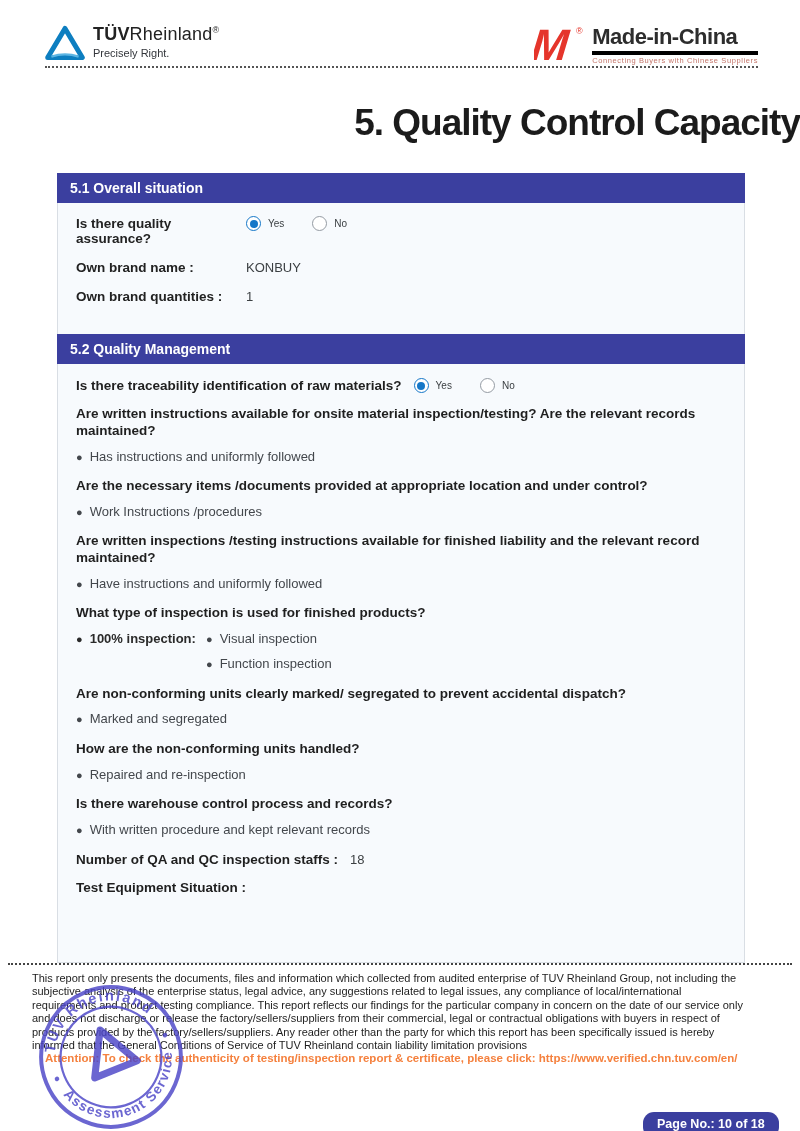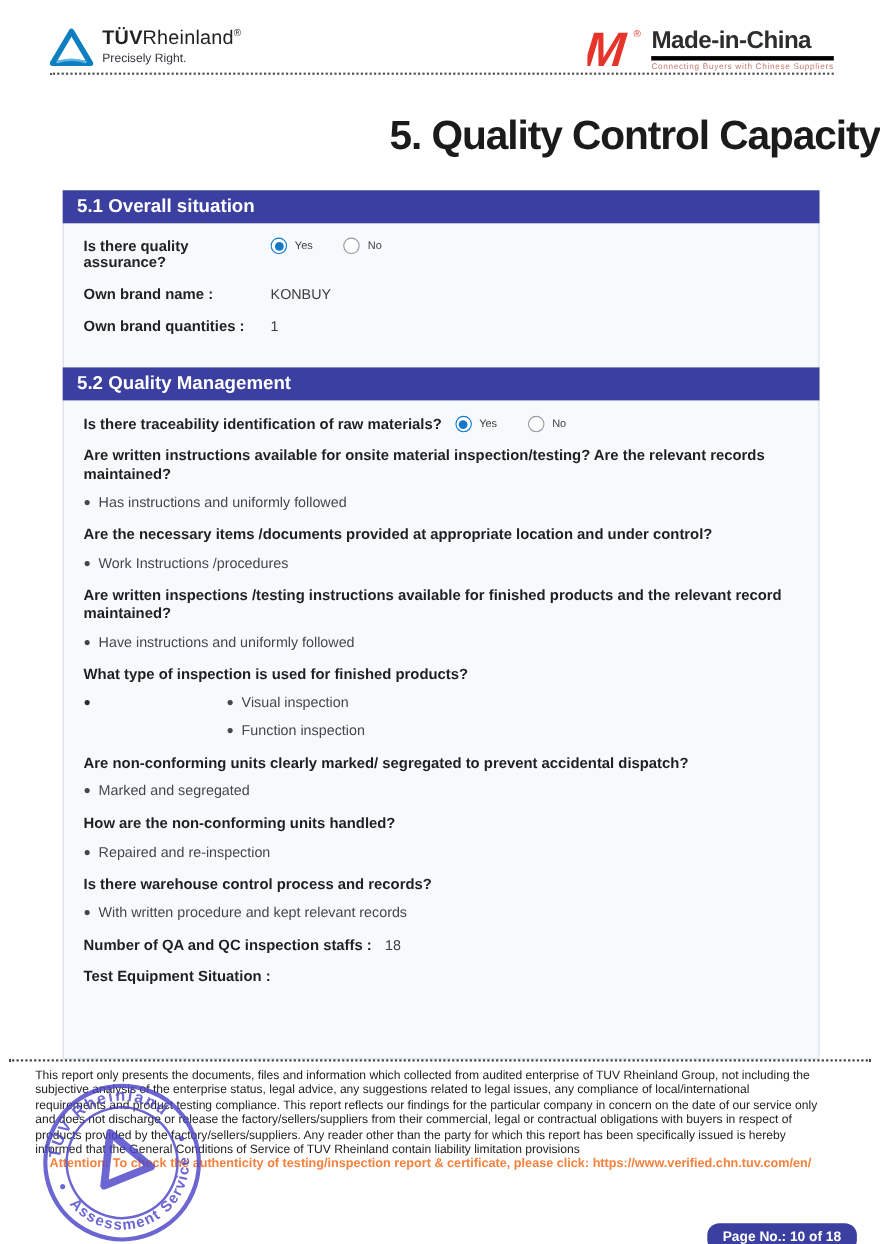--- a/index.html
+++ b/index.html
@@ -22,21 +22,21 @@
   .mic-text{margin-left:6px}
   .mic-name{font-size:22px;font-weight:700;color:#2d2d2d;letter-spacing:-.5px}
   .mic-tag{font-size:7.5px;color:#c4766b;letter-spacing:.6px;border-top:4px solid #000000;padding-top:1px;margin-top:1px;white-space:nowrap}
   .sep-top{position:absolute;left:45px;right:42px;top:66px;border-top:2px dotted #555}
 
   
   .title{position:absolute;left:0;right:0;top:102px;text-align:right;font-size:37px;font-weight:700;color:#1b1b1b;letter-spacing:-1px}
 
   
   .box{position:absolute;left:57px;top:173px;width:688px;height:790px;background:var(--box-bg);border:1px solid var(--box-border)}
-  .bar{height:30px;background:var(--accent);color:#fff;font-size:17px;font-weight:700;line-height:30px;padding-left:13px;margin:-1px -1px 0 -1px}
+  .bar{height:30px;background:var(--accent);color:#fff;font-size:14px;font-weight:700;line-height:30px;padding-left:13px;margin:-1px -1px 0 -1px}
   .bar.second{margin-top:14px}
   .content{padding:13px 20px 2px 18px}
   .kvrow{display:flex;align-items:flex-start;margin-bottom:14px;font-size:13.5px}
   .kvrow .lbl{font-weight:700;color:#222;width:170px;flex:none}
   .kvrow .val{color:#3c4043;font-size:13px}
   .radios{display:flex;align-items:center;gap:7px;color:#3c4043;font-size:10px}
   .radios .gap{width:14px}
   .radio{display:inline-block;width:15px;height:15px;border-radius:50%;position:relative;flex:none}
   .radio.on{border:1.5px solid var(--radio-blue);background:#fff}
   .radio.on::after{content:"";position:absolute;left:2.5px;top:2.5px;right:2.5px;bottom:2.5px;background:var(--radio-blue);border-radius:50%}
@@ -136,29 +136,30 @@
         <div class="q">Are written instructions available for onsite material inspection/testing? Are the relevant records maintained?</div>
         <div class="a">
           <span class="bullet">●</span>
           <span>Has instructions and uniformly followed</span>
         </div>
         <div class="q">Are the necessary items /documents provided at appropriate location and under control?</div>
         <div class="a">
           <span class="bullet">●</span>
           <span>Work Instructions /procedures</span>
         </div>
-        <div class="q">Are written inspections /testing instructions available for finished products and the relevant record maintained?</div>
+        <div class="q">Are written inspections /testing instructions available for finished liability and the relevant record maintained?</div>
         <div class="a">
           <span class="bullet">●</span>
           <span>Have instructions and uniformly followed</span>
         </div>
         <div class="q">What type of inspection is used for finished products?</div>
         <div class="a2">
           <div class="l">
             <span class="bullet">●</span>
+            <span>100% inspection:</span>
           </div>
           <div class="subs">
             <div class="a">
               <span class="bullet">●</span>
               <span>Visual inspection</span>
             </div>
             <div class="a">
               <span class="bullet">●</span>
               <span>Function inspection</span>
             </div>

